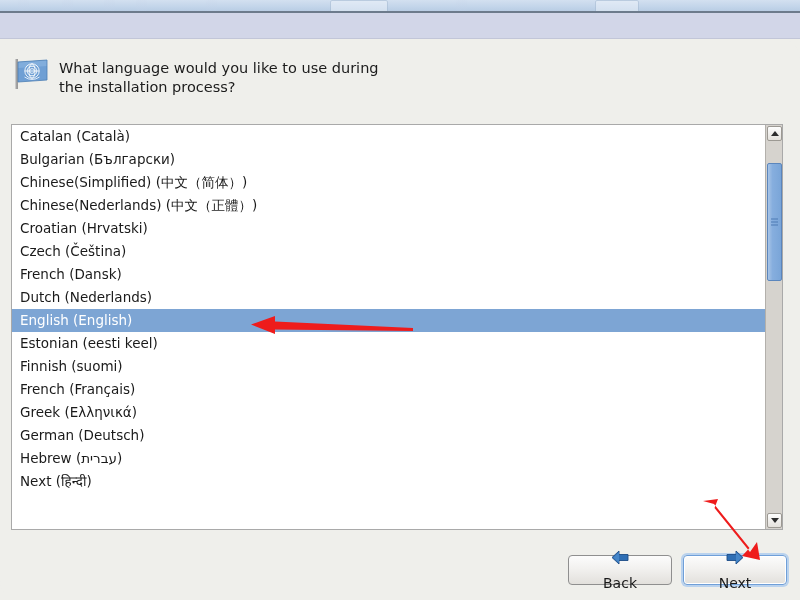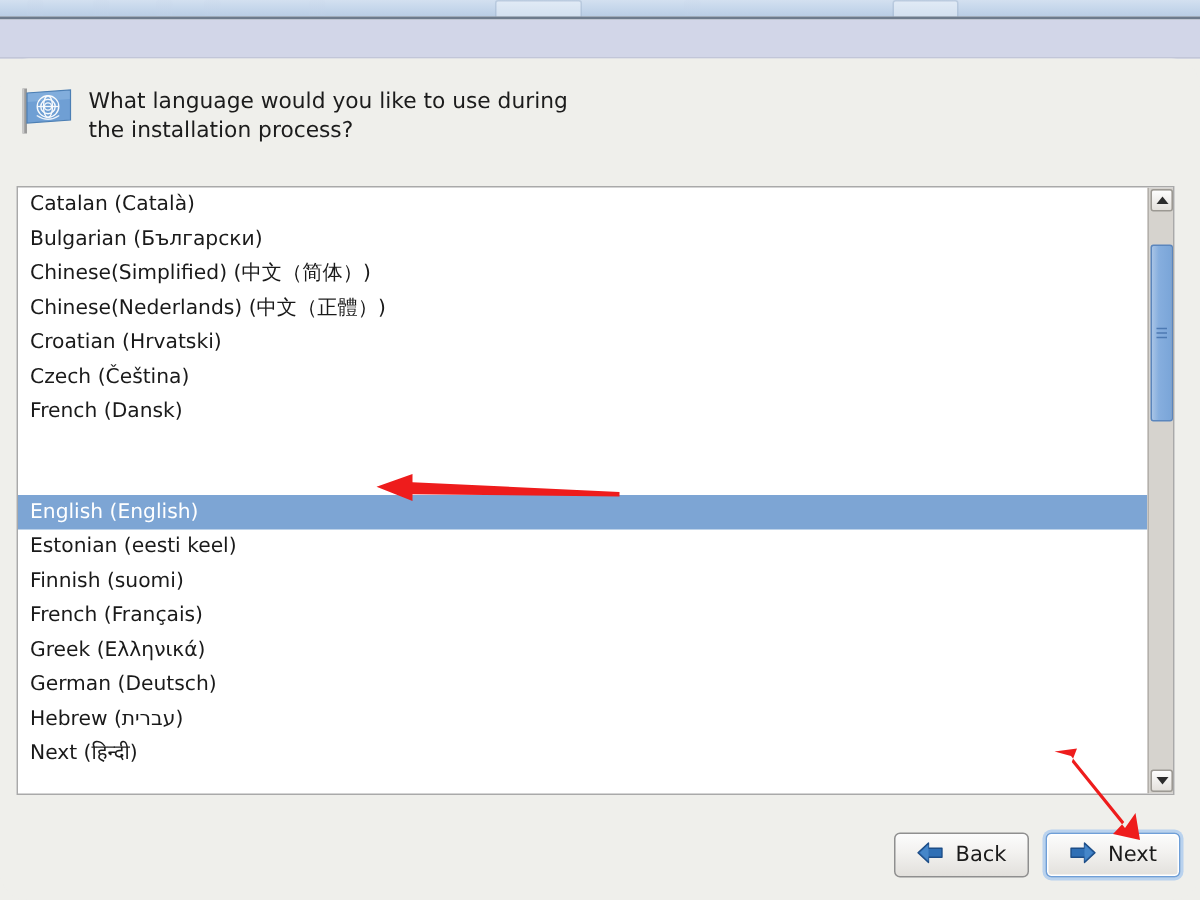--- a/index.html
+++ b/index.html
@@ -113,21 +113,20 @@
     line-height: 23px;
     padding-left: 8px;
     font-size: 13.5px;
     color: #1a1a1a;
     white-space: nowrap;
     box-sizing: border-box;
   }
   .lang-row.selected {
     background: #7da5d4;
     color: #ffffff;
-    margin-top: 44px;
   }
 
   
   .scrollbar {
     position: absolute;
     right: 0; top: 0;
     width: 17px; height: 100%;
     background: #d6d3ce;
     border-left: 1px solid #b3b0ab;
     box-sizing: border-box;
@@ -180,33 +179,34 @@
 
   
   .btn-row {
     position: absolute;
     right: 13px;
     top: 516px;
     display: flex;
     gap: 11px;
   }
   .btn {
-    width: 90px;
+    width: 104px;
     height: 30px;
     border: 1px solid #8f8f8f;
     border-radius: 4px;
     background: linear-gradient(to bottom, #fcfcfc 0%, #f2f1ef 45%, #e2e0dc 100%);
     display: flex;
     align-items: center;
     justify-content: center;
     gap: 8px;
     box-sizing: border-box;
     font-size: 14px;
     color: #1a1a1a;
     cursor: default;
+    flex-direction: column;
   }
   .btn.focused {
     border-color: #6f9fd8;
     box-shadow: 0 0 0 2px #b9d2ee, inset 0 0 0 1px #ffffff;
   }
   .btn-label { line-height: 1; }
 
   
   .annot {
     position: absolute;
@@ -258,20 +258,21 @@
 
   <div class="listbox">
     <div class="list-inner">
       <div class="lang-row">Catalan (Català)</div>
       <div class="lang-row">Bulgarian (Български)</div>
       <div class="lang-row">Chinese(Simplified) (中文（简体）)</div>
       <div class="lang-row">Chinese(Nederlands) (中文（正體）)</div>
       <div class="lang-row">Croatian (Hrvatski)</div>
       <div class="lang-row">Czech (Čeština)</div>
       <div class="lang-row">French (Dansk)</div>
+      <div class="lang-row">Dutch (Nederlands)</div>
       <div class="lang-row selected">English (English)</div>
       <div class="lang-row">Estonian (eesti keel)</div>
       <div class="lang-row">Finnish (suomi)</div>
       <div class="lang-row">French (Français)</div>
       <div class="lang-row">Greek (Ελληνικά)</div>
       <div class="lang-row">German (Deutsch)</div>
       <div class="lang-row">Hebrew (עברית)</div>
       <div class="lang-row">Next (हिन्दी)</div>
     </div>
 

